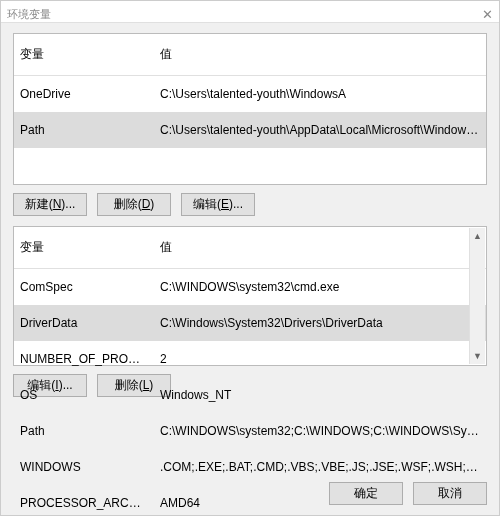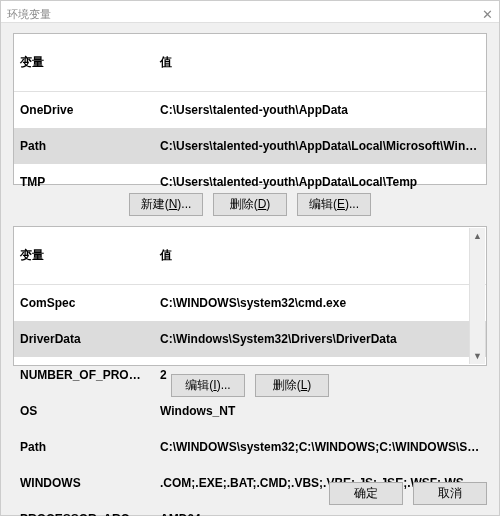--- a/index.html
+++ b/index.html
@@ -6,29 +6,29 @@
   body { margin: 0; background: #f0f0f0; width: 500px; height: 516px; overflow: hidden; font-size: 12px; color: #000; }
   .dialog { width: 500px; height: 516px; background: #f0f0f0; border: 1px solid #ccc; position: relative; }
   .titlebar { height: 22px; display: flex; align-items: flex-end; justify-content: space-between; padding: 0 6px; border-bottom: 1px solid #e0e0e0; background: #fff; }
   .titlebar .title { color: #888; font-size: 11px; }
   .titlebar .close { color: #888; font-size: 13px; cursor: pointer; }
   .body { padding: 10px 12px 6px 12px; }
   .group { margin-bottom: 10px; }
   .group-label { color: #223388; font-size: 12px; margin-bottom: 6px; display: block; }
   .tablewrap { border: 1px solid #bbb; background: #fff; position: relative; }
   .table { width: 100%; border-collapse: collapse; table-layout: fixed; }
-  .table th { text-align: left; font-weight: bold; padding: 20px 6px; border-bottom: 1px solid #e0e0e0; color: #000; background: #fff; font-size: 12px; }
+  .table th { text-align: left; font-weight: normal; padding: 12px 6px; border-bottom: 1px solid #e0e0e0; color: #000; background: #fff; font-size: 12px; }
   .table th:first-child { width: 140px; }
-  .table td { padding: 11px 6px; font-size: 12px; white-space: nowrap; overflow: hidden; text-overflow: ellipsis; font-weight: bold; }
+  .table td { padding: 11px 6px; font-size: 12px; white-space: nowrap; overflow: hidden; text-overflow: ellipsis; }
   .table tr.selected td { background: #dcdcdc; }
   .scrolltrack { position: absolute; right: 1px; top: 1px; bottom: 1px; width: 16px; background: #f0f0f0; border-left: 1px solid #e0e0e0; }
   .scroll-btn { height: 16px; display: flex; align-items: center; justify-content: center; color: #666; font-size: 9px; }
   .userwrap { height: 152px; }
   .syswrap { height: 140px; }
-  .btnrow { display: flex; justify-content: center; gap: 10px; margin-top: 8px; }
+  .btnrow { display: flex; justify-content: flex-start; gap: 10px; margin-top: 8px; }
   .btn { min-width: 74px; height: 23px; background: #e1e1e1; border: 1px solid #adadad; font-size: 12px; padding: 0 10px; cursor: pointer; }
   .footer { position: absolute; bottom: 10px; right: 12px; display: flex; gap: 10px; justify-content: center; }
   .underline { text-decoration: underline; }
 </style>
 </head>
 <body>
 
 <div class="dialog">
   <div class="titlebar">
     <span class="title">环境变量</span>
@@ -42,29 +42,25 @@
         <table class="table">
           <thead>
             <tr>
               <th>变量</th>
               <th>值</th>
             </tr>
           </thead>
           <tbody>
               <tr>
                 <td>OneDrive</td>
-                <td>C:\Users\talented-youth\AppData</td>
+                <td>C:\Users\talented-youth\WindowsA</td>
               </tr>
               <tr class="selected">
                 <td>Path</td>
                 <td>C:\Users\talented-youth\AppData\Local\Microsoft\WindowsA...</td>
-              </tr>
-              <tr>
-                <td>TMP</td>
-                <td>C:\Users\talented-youth\AppData\Local\Temp</td>
               </tr>
             </tbody>
         </table>
       </div>
       <div class="btnrow">
         <button class="btn">
           <span>新建(</span><span class="underline">N</span><span>)...</span>
         </button>
         <button class="btn">
           <span>删除(</span><span class="underline">D</span><span>)</span>

